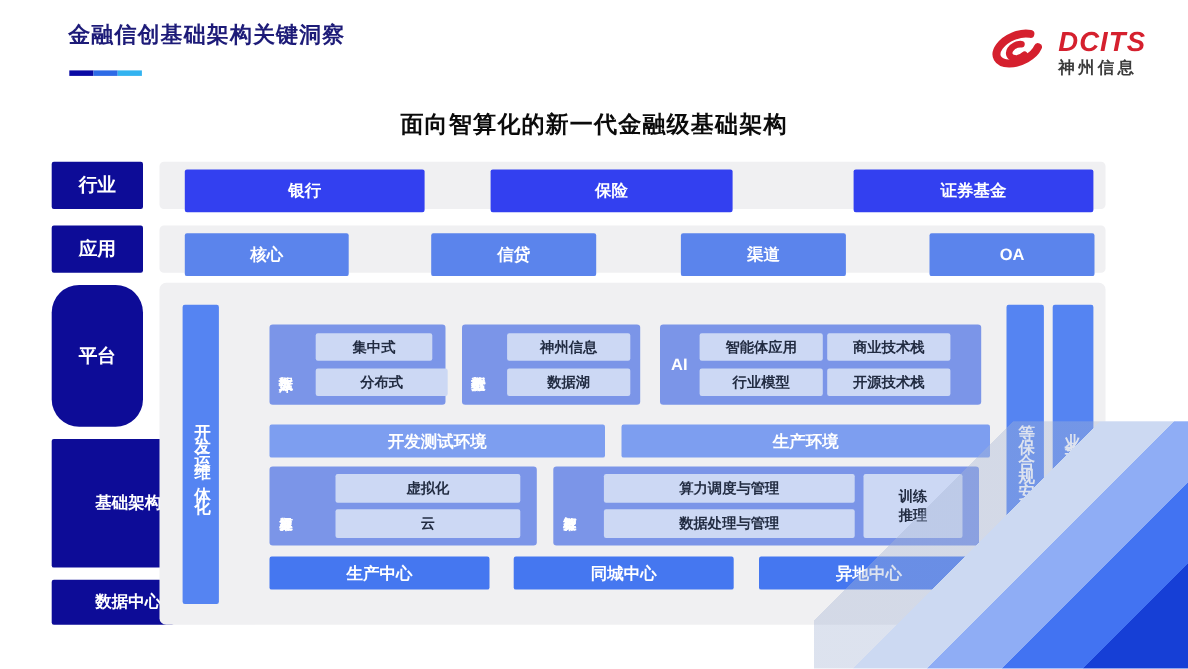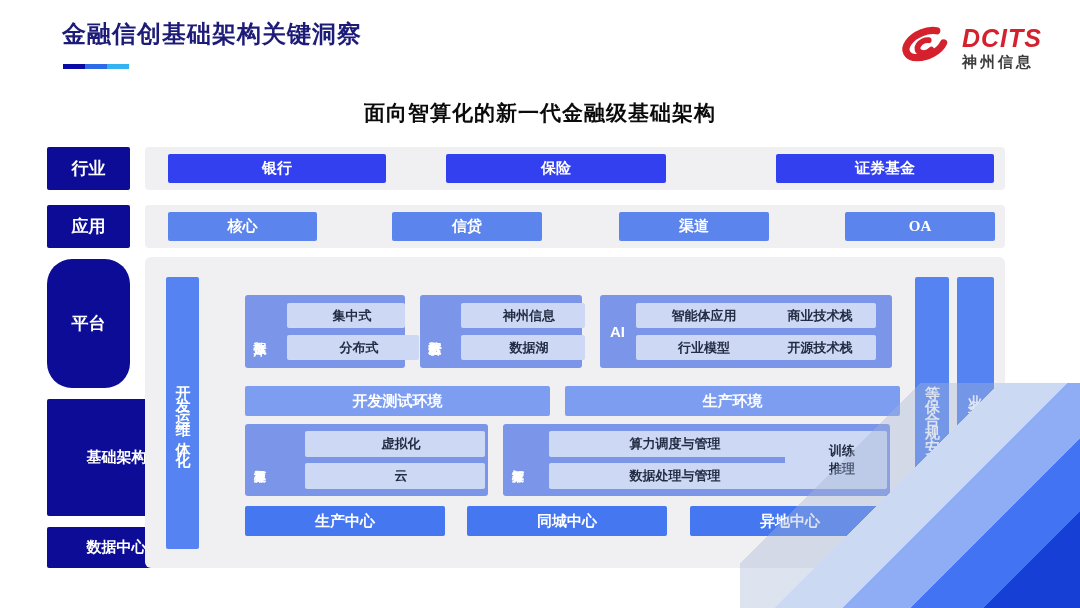--- a/index.html
+++ b/index.html
@@ -1,52 +1,52 @@
 <!DOCTYPE html>
 <html><head>
 <meta charset="utf-8">
 <style>
   html,body{margin:0;padding:0;background:#ffffff;}
   .slide{
     position:relative;width:1080px;height:608px;overflow:hidden;
     font-family:"Liberation Sans","DejaVu Sans",sans-serif;background:#ffffff;
   }
   
-  .title{position:absolute;left:62px;top:18px;font-size:24px;font-weight:bold;color:#1d1b78;letter-spacing:1px;}
+  .title{position:absolute;left:62px;top:18px;font-size:20px;font-weight:bold;color:#1d1b78;letter-spacing:1px;}
   .title-underline{position:absolute;left:63px;top:64px;height:5px;display:flex;}
   .title-underline .seg{width:22px;height:5px;}
   .seg.s1{background:#0a0aa4;}
   .seg.s2{background:#2e6be6;}
   .seg.s3{background:#33b3f0;}
   .logo{position:absolute;right:38px;top:20px;display:flex;align-items:center;gap:6px;}
   .logo-swirl{width:66px;height:54px;}
   .logo-text{display:flex;flex-direction:column;line-height:1.05;}
   .logo-brand{font-size:25px;font-weight:800;font-style:italic;color:#d5202e;letter-spacing:1px;}
   .logo-company{font-size:15px;font-weight:bold;color:#3c3c3c;letter-spacing:3px;margin-top:3px;}
   .subtitle{position:absolute;left:0;top:99px;width:1080px;text-align:center;font-size:21px;font-weight:bold;color:#0b0b0b;letter-spacing:1px;}
   
   .navybox{position:absolute;left:47px;width:83px;background:#0d0c97;color:#ffffff;
     display:flex;align-items:center;justify-content:center;font-weight:bold;font-size:17px;border-radius:2px;}
   .navybox.small{font-size:15px;padding-left:28px;}
   
   .rowbg{position:absolute;left:145px;width:860px;height:43px;background:#f0f0f2;border-radius:4px;}
-  .btn{position:absolute;top:7px;height:29px;display:flex;align-items:center;justify-content:center;
-    color:#ffffff;font-weight:bold;font-size:15px;border-radius:2px;font-family:Liberation Serif, serif;}
+  .btn{position:absolute;top:7px;height:39px;display:flex;align-items:center;justify-content:center;
+    color:#ffffff;font-weight:bold;font-size:15px;border-radius:2px;}
   .btn.industry{background:#3340f0;}
   .btn.app{background:#5b84ec;}
   
   .panel{position:absolute;left:145px;top:257px;width:860px;height:311px;background:#f0f0f2;border-radius:6px;}
   .pillar{position:absolute;background:#5584f2;border-radius:2px;display:flex;align-items:center;justify-content:center;z-index:2;}
   .vtext{writing-mode:vertical-rl;text-orientation:upright;color:#ffffff;font-weight:bold;}
   .group{position:absolute;background:#7b95e8;border-radius:3px;z-index:2;}
   .vlabel{position:absolute;left:4px;top:0;bottom:0;width:22px;display:flex;align-items:center;justify-content:center;
     writing-mode:vertical-rl;text-orientation:upright;color:#ffffff;font-weight:bold;font-size:13px;line-height:1;}
   .hlabel{position:absolute;left:10px;top:0;bottom:0;display:flex;align-items:center;color:#ffffff;font-weight:bold;font-size:15px;}
   .gitem{position:absolute;background:#ccd8f4;border-radius:2px;display:flex;align-items:center;justify-content:center;
-    color:#222c42;font-weight:600;font-size:13px;padding-left:12px;}
+    color:#222c42;font-weight:600;font-size:13px;}
   .gitem.tall{flex-direction:column;line-height:1.35;}
   .bluebar{position:absolute;top:0;height:30px;background:#7d9ef0;border-radius:2px;display:flex;align-items:center;justify-content:center;
     color:#ffffff;font-weight:bold;font-size:15px;z-index:2;}
   .centerbtn{position:absolute;top:0;height:30px;background:#4577f0;border-radius:2px;display:flex;align-items:center;justify-content:center;
     color:#ffffff;font-weight:bold;font-size:15px;z-index:2;}
   
   .corner-decor{position:absolute;right:0;bottom:0;width:340px;height:225px;z-index:6;pointer-events:none;
     background:linear-gradient(135deg,
       rgba(255,255,255,0) 0%, rgba(255,255,255,0) 32%,
       rgba(165,180,212,0.38) 32%, rgba(165,180,212,0.38) 46%,

